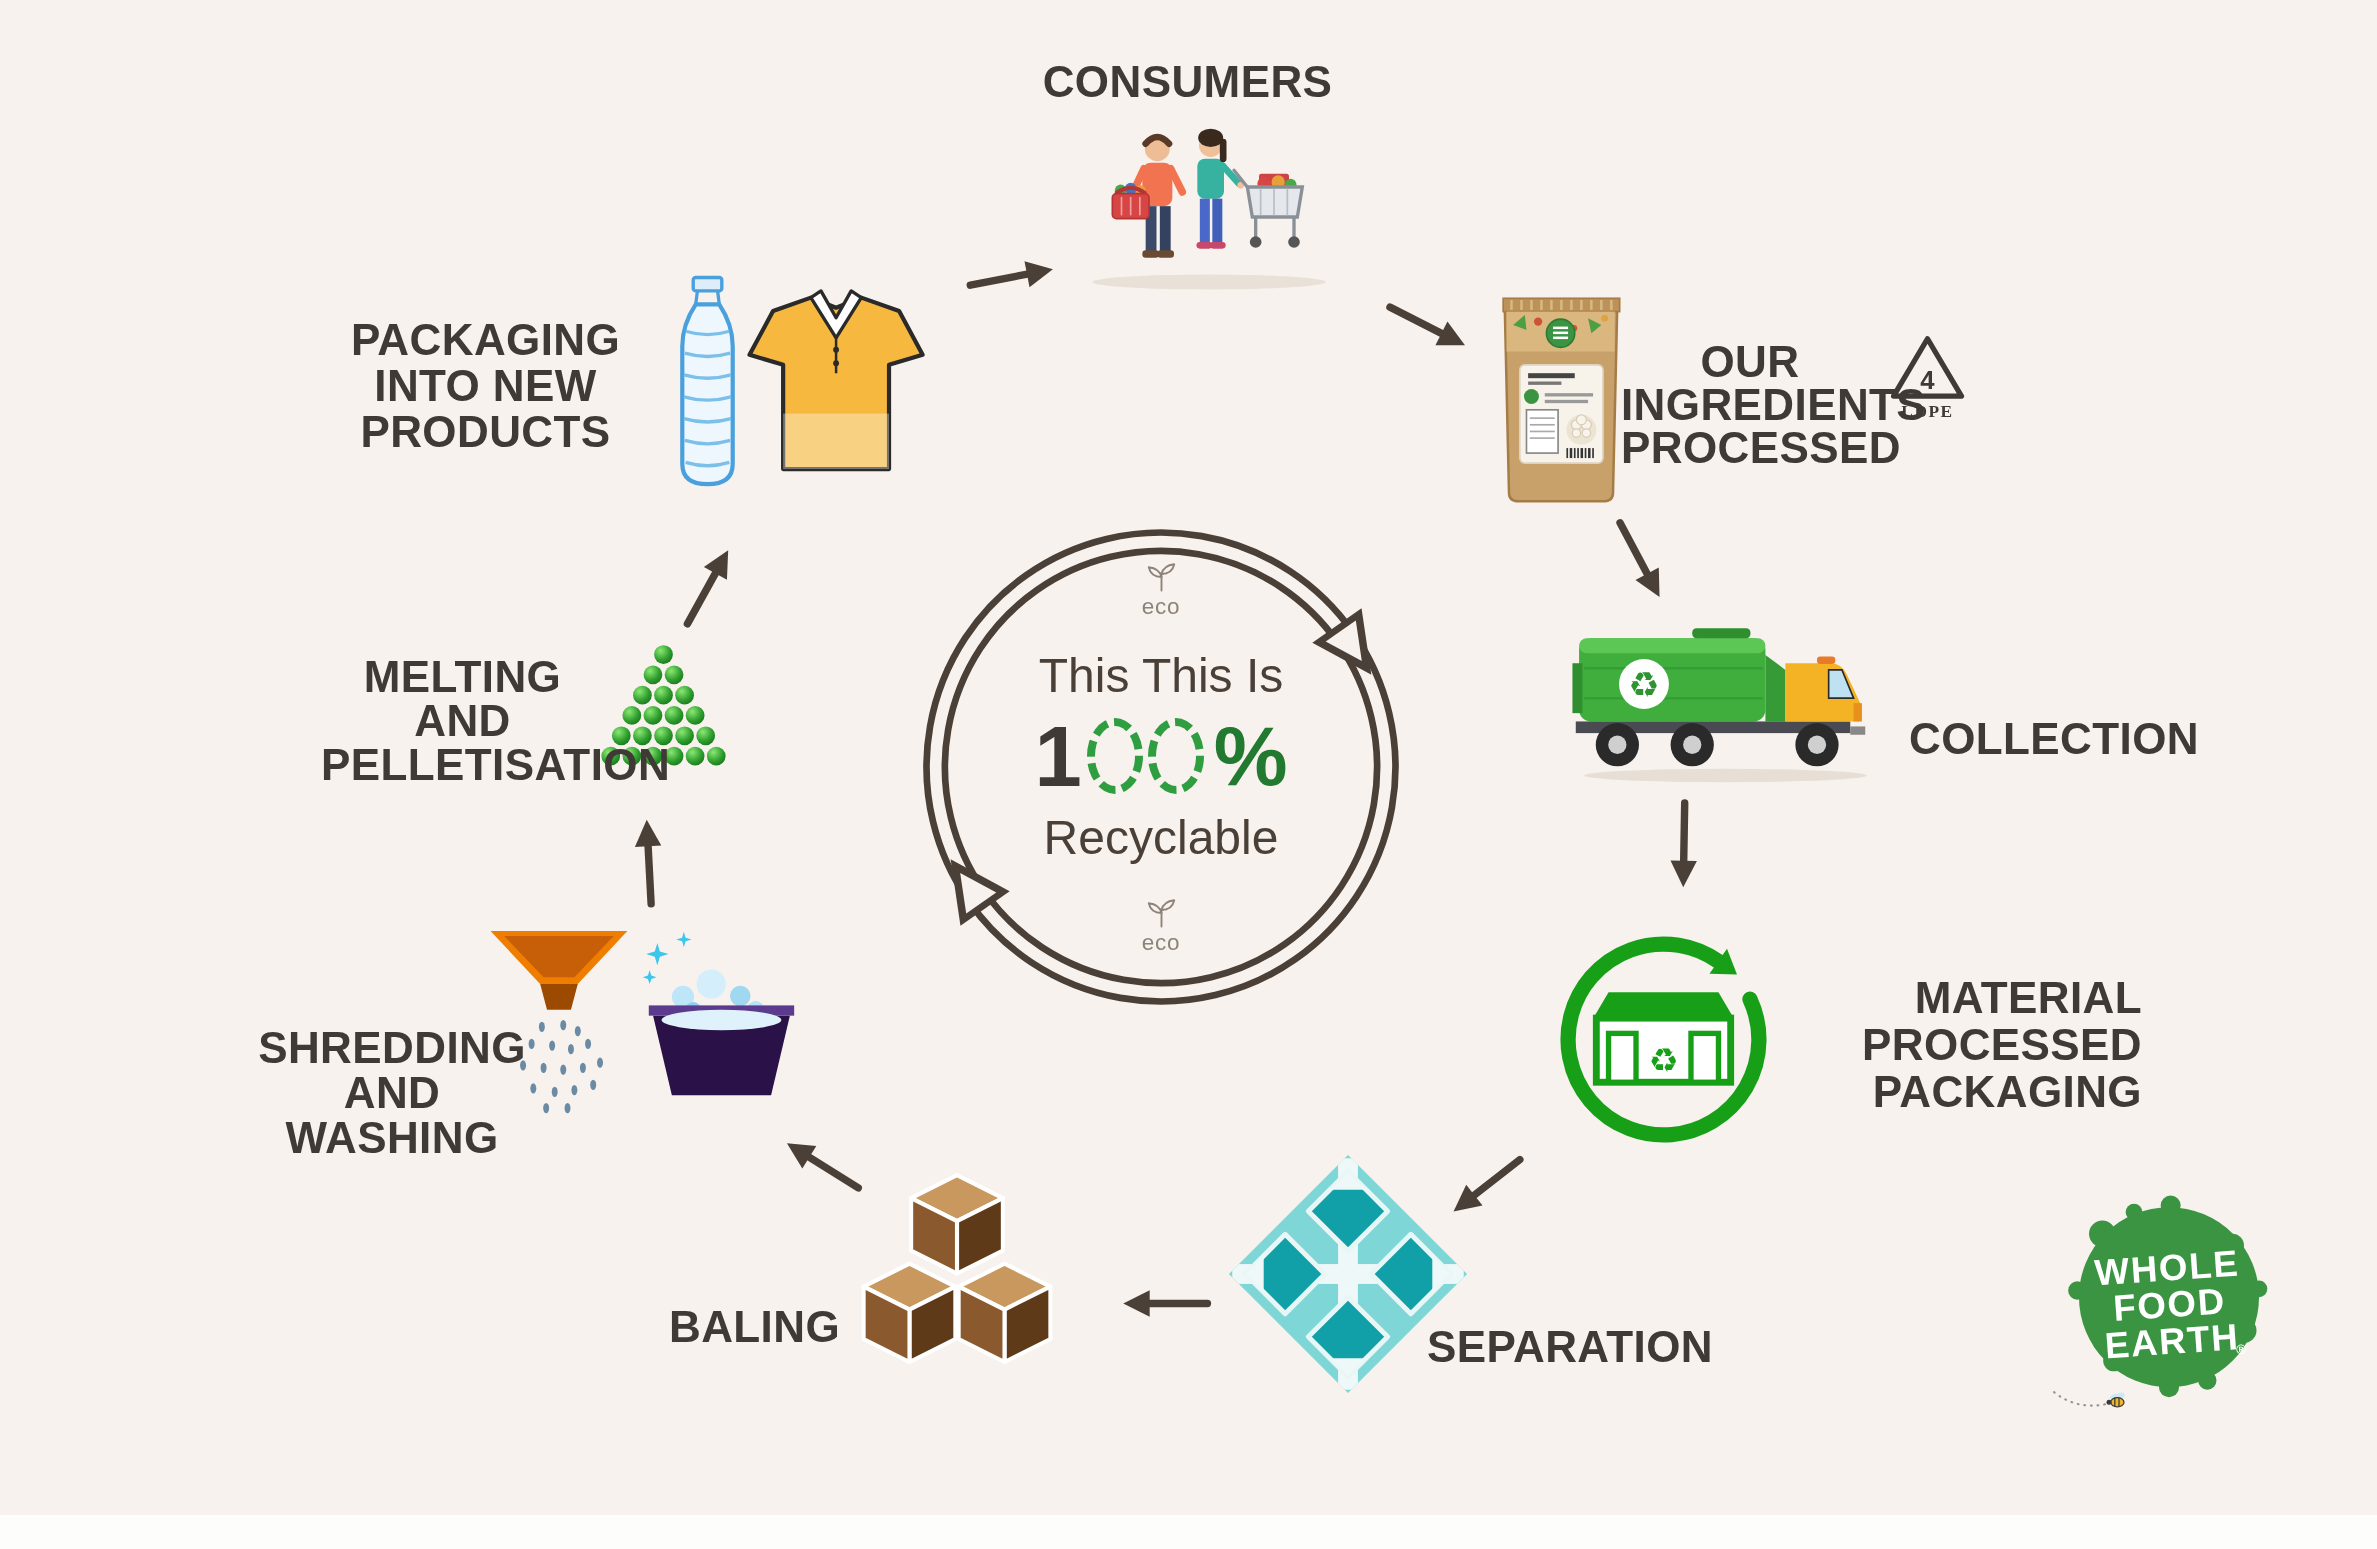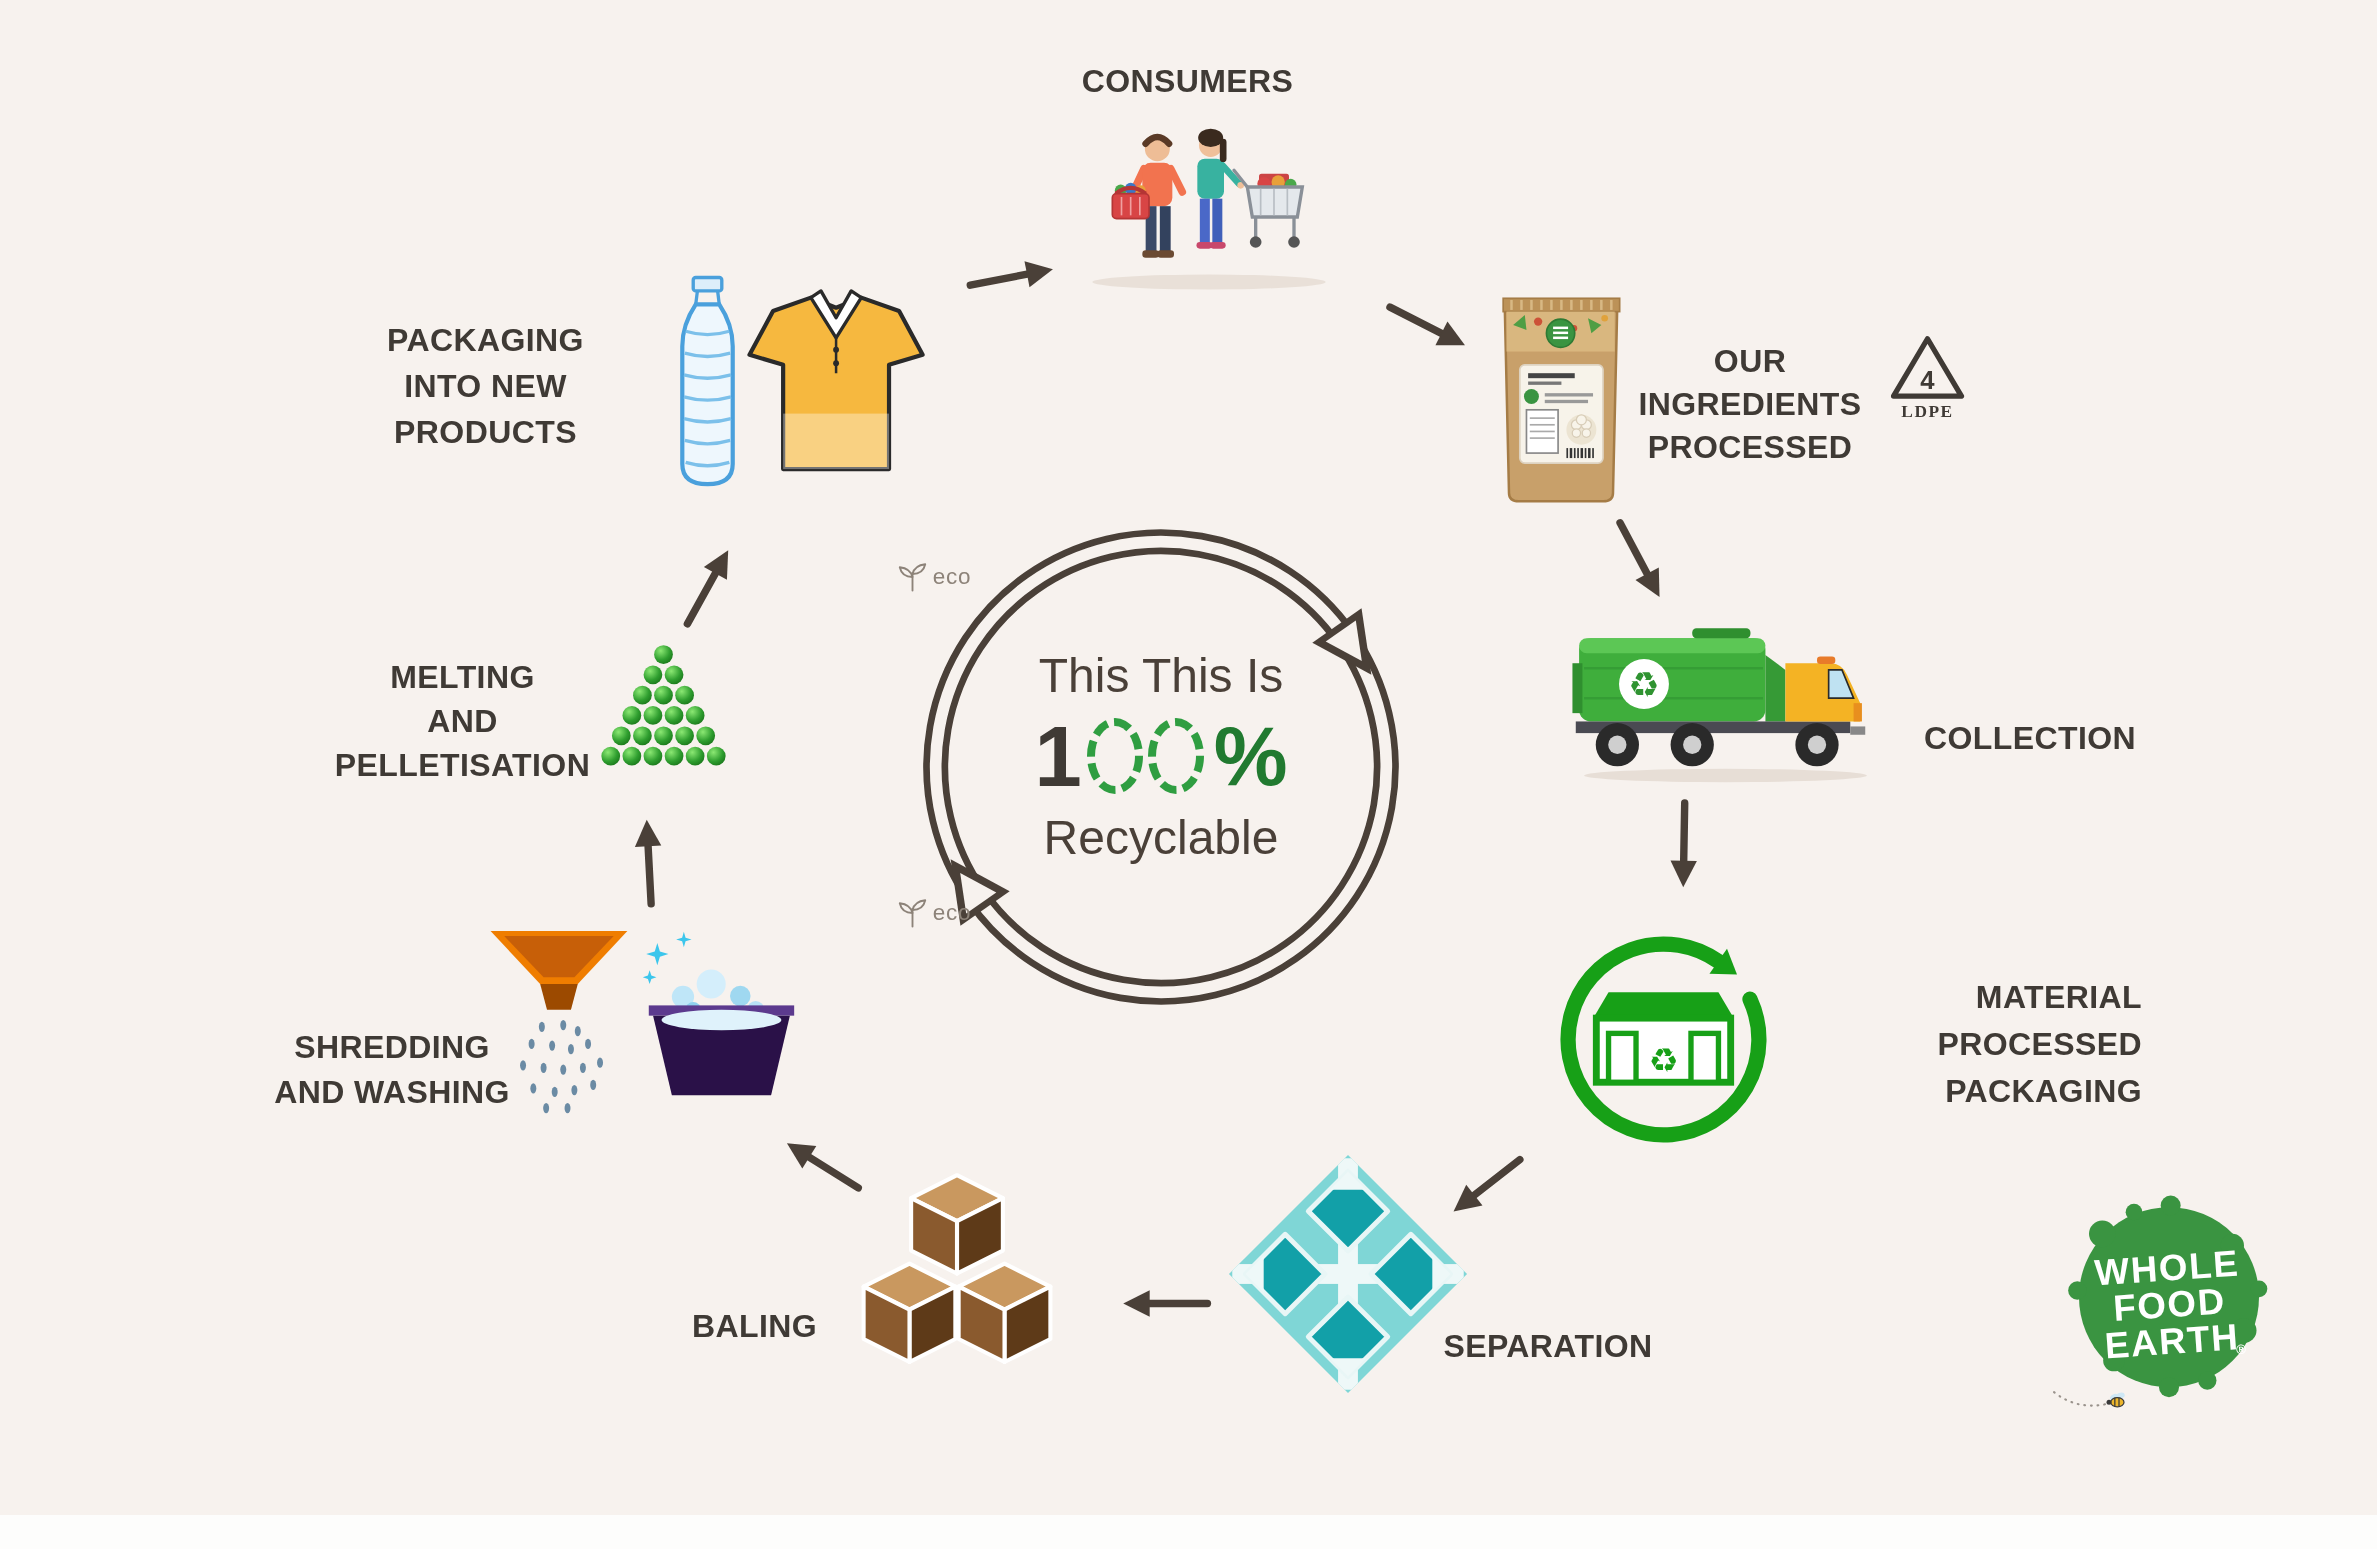--- a/index.html
+++ b/index.html
@@ -9,31 +9,31 @@
     --yellow:#f6b83f; --blue:#4aa0dc; --truck-green:#3fae3c; --cab-yellow:#f4b324;
   }
   html,body{margin:0;padding:0;background:var(--bg);}
   .canvas{
     position:relative; width:2377px; height:1550px; background:var(--bg);
     overflow:hidden; font-family:"Liberation Sans", sans-serif;
   }
   .icon{position:absolute;}
   .icon svg{display:block;width:100%;height:100%;}
   .label{
-    position:absolute; font-weight:700; font-size:32px; line-height:43px;
+    position:absolute; font-weight:700; font-size:44px; line-height:43px;
     color:var(--label); text-align:center; letter-spacing:0.4px;
   }
   .label.left{text-align:right; line-height:47px;}
   .arrow{position:absolute; width:92px; height:33px;}
   .arrow svg{display:block;width:100%;height:100%;}
 
   
   .center-group{position:absolute; left:894px; top:500px; width:534px; height:534px;}
   .cycle{position:absolute; inset:0; transform:rotate(-35deg);}
-  .eco{position:absolute; left:0; right:0; display:flex; flex-direction:row; align-items:center; gap:1.7px;}
+  .eco{position:absolute; left:0; right:0; display:flex; flex-direction:column; align-items:center; gap:1.7px;}
   .eco-top{top:62px;} .eco-bottom{top:398px;}
   .eco-word{font-size:22.5px; color:var(--eco-gray); letter-spacing:0.8px;}
   .center-line1,.center-line3{
     position:absolute; left:0; right:0; text-align:center;
     font-size:48px; color:var(--ink); font-weight:400;
   }
   .center-line1{top:148px;} .center-line3{top:310px;}
   .center-big{
     position:absolute; left:0; right:0; top:210px; height:92px;
     display:flex; align-items:center; justify-content:center; gap:5px;

